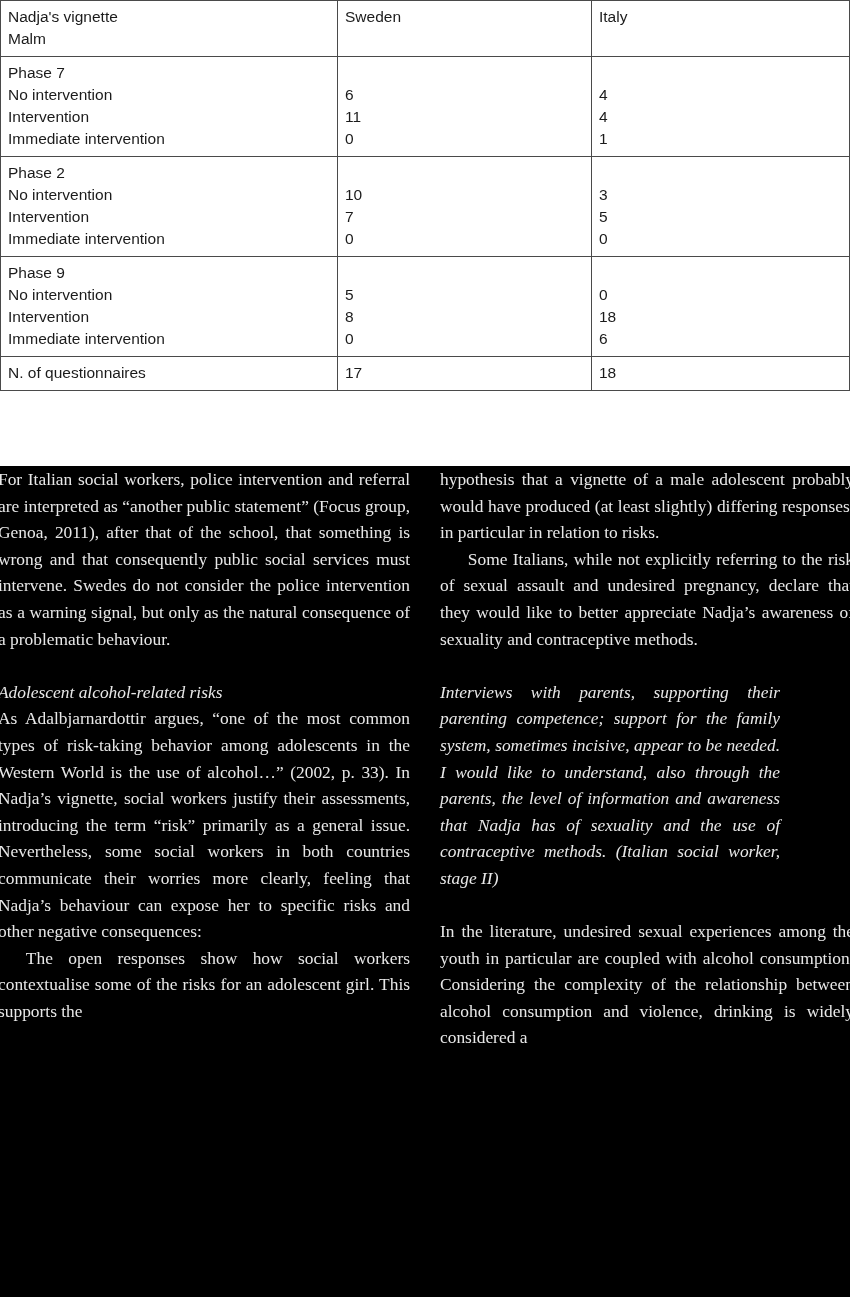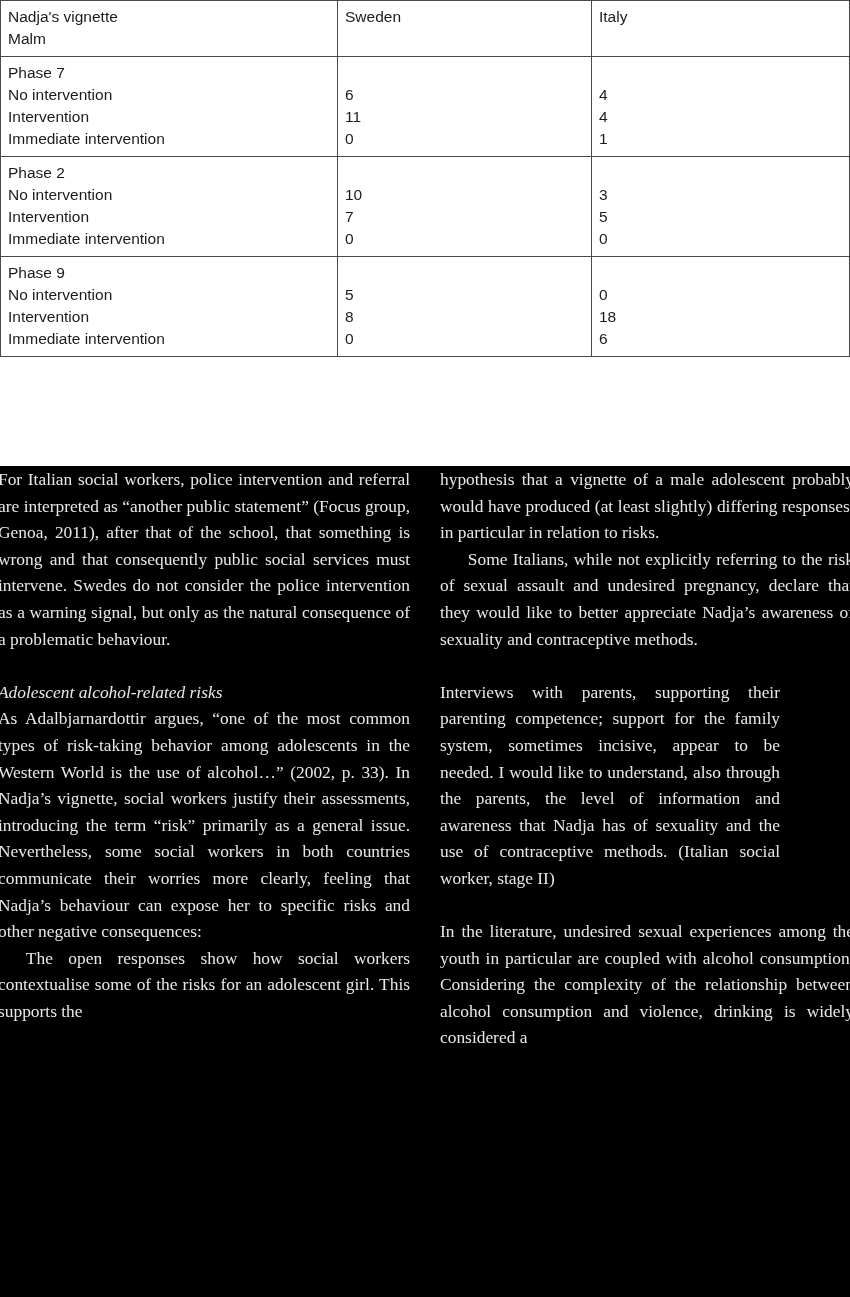--- a/index.html
+++ b/index.html
@@ -98,20 +98,21 @@
     font-size: 17.4px;
     line-height: 26.6px;
   }
   .spacer-line {
     height: 26.6px;
   }
   .quote {
     margin: 0 0 0 40px;
     width: 340px;
     text-align: justify;
+    font-style: italic;
   }
 </style>
 </head>
 <body>
 
 <div class="table-region">
   <table class="vignette-table">
     <colgroup>
       <col class="col-label">
         <col class="col-se">
@@ -213,20 +214,37 @@
         <td>
           <div class="cell-pad cell-center">
             <span class="num-line blank-line">&nbsp;</span>
             <span class="num-line">0</span>
             <span class="num-line">18</span>
             <span class="num-line">6</span>
           </div>
         </td>
       </tr>
 
+      <tr>
+        <td>
+          <div class="cell-pad cell-left">
+            <span class="num-line">N. of questionnaires</span>
+          </div>
+        </td>
+        <td>
+          <div class="cell-pad cell-center">
+            <span class="num-line">17</span>
+          </div>
+        </td>
+        <td>
+          <div class="cell-pad cell-center">
+            <span class="num-line">18</span>
+          </div>
+        </td>
+      </tr>
     </tbody>
   </table>
 </div>
 
 <div class="dark-region">
   <div class="cols">
 
     <div class="col col-left-text">
       <p>For Italian social workers, police intervention and referral are interpreted as “another public statement” (Focus group, Genoa, 2011), after that of the school, that something is wrong and that consequently public social services must intervene. Swedes do not consider the police intervention as a warning signal, but only as the natural consequence of a problematic behaviour.</p>
       <div class="spacer-line"></div>

